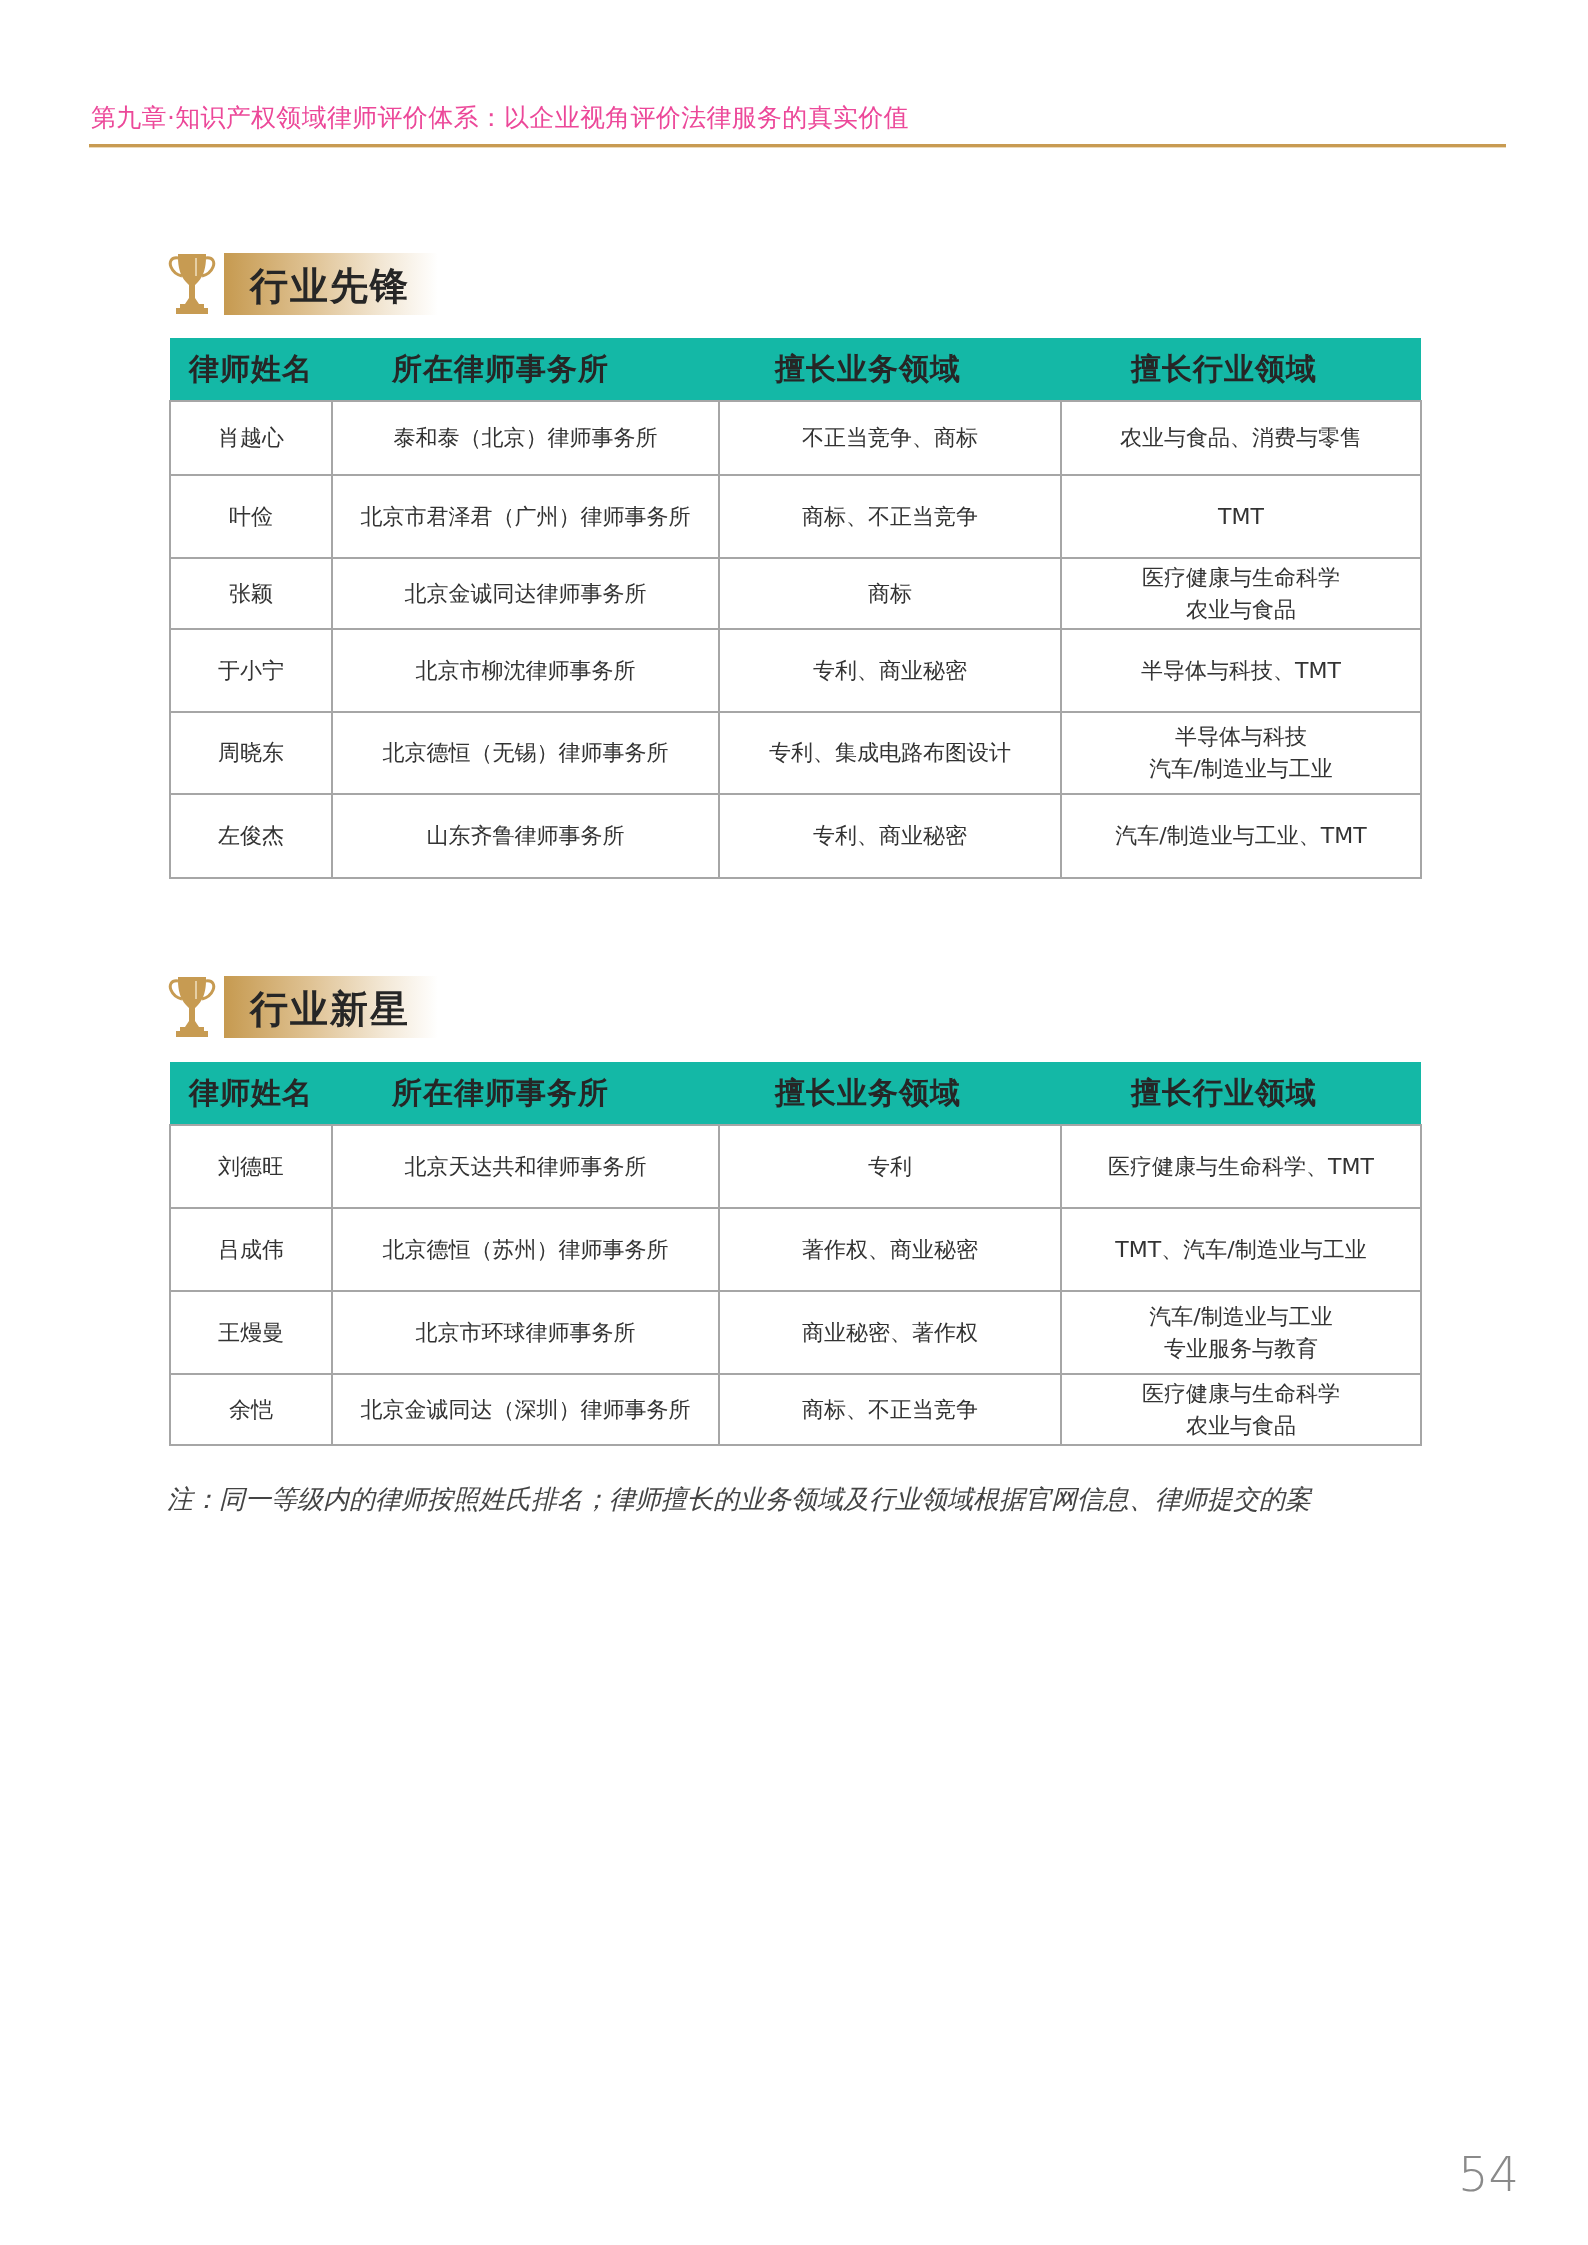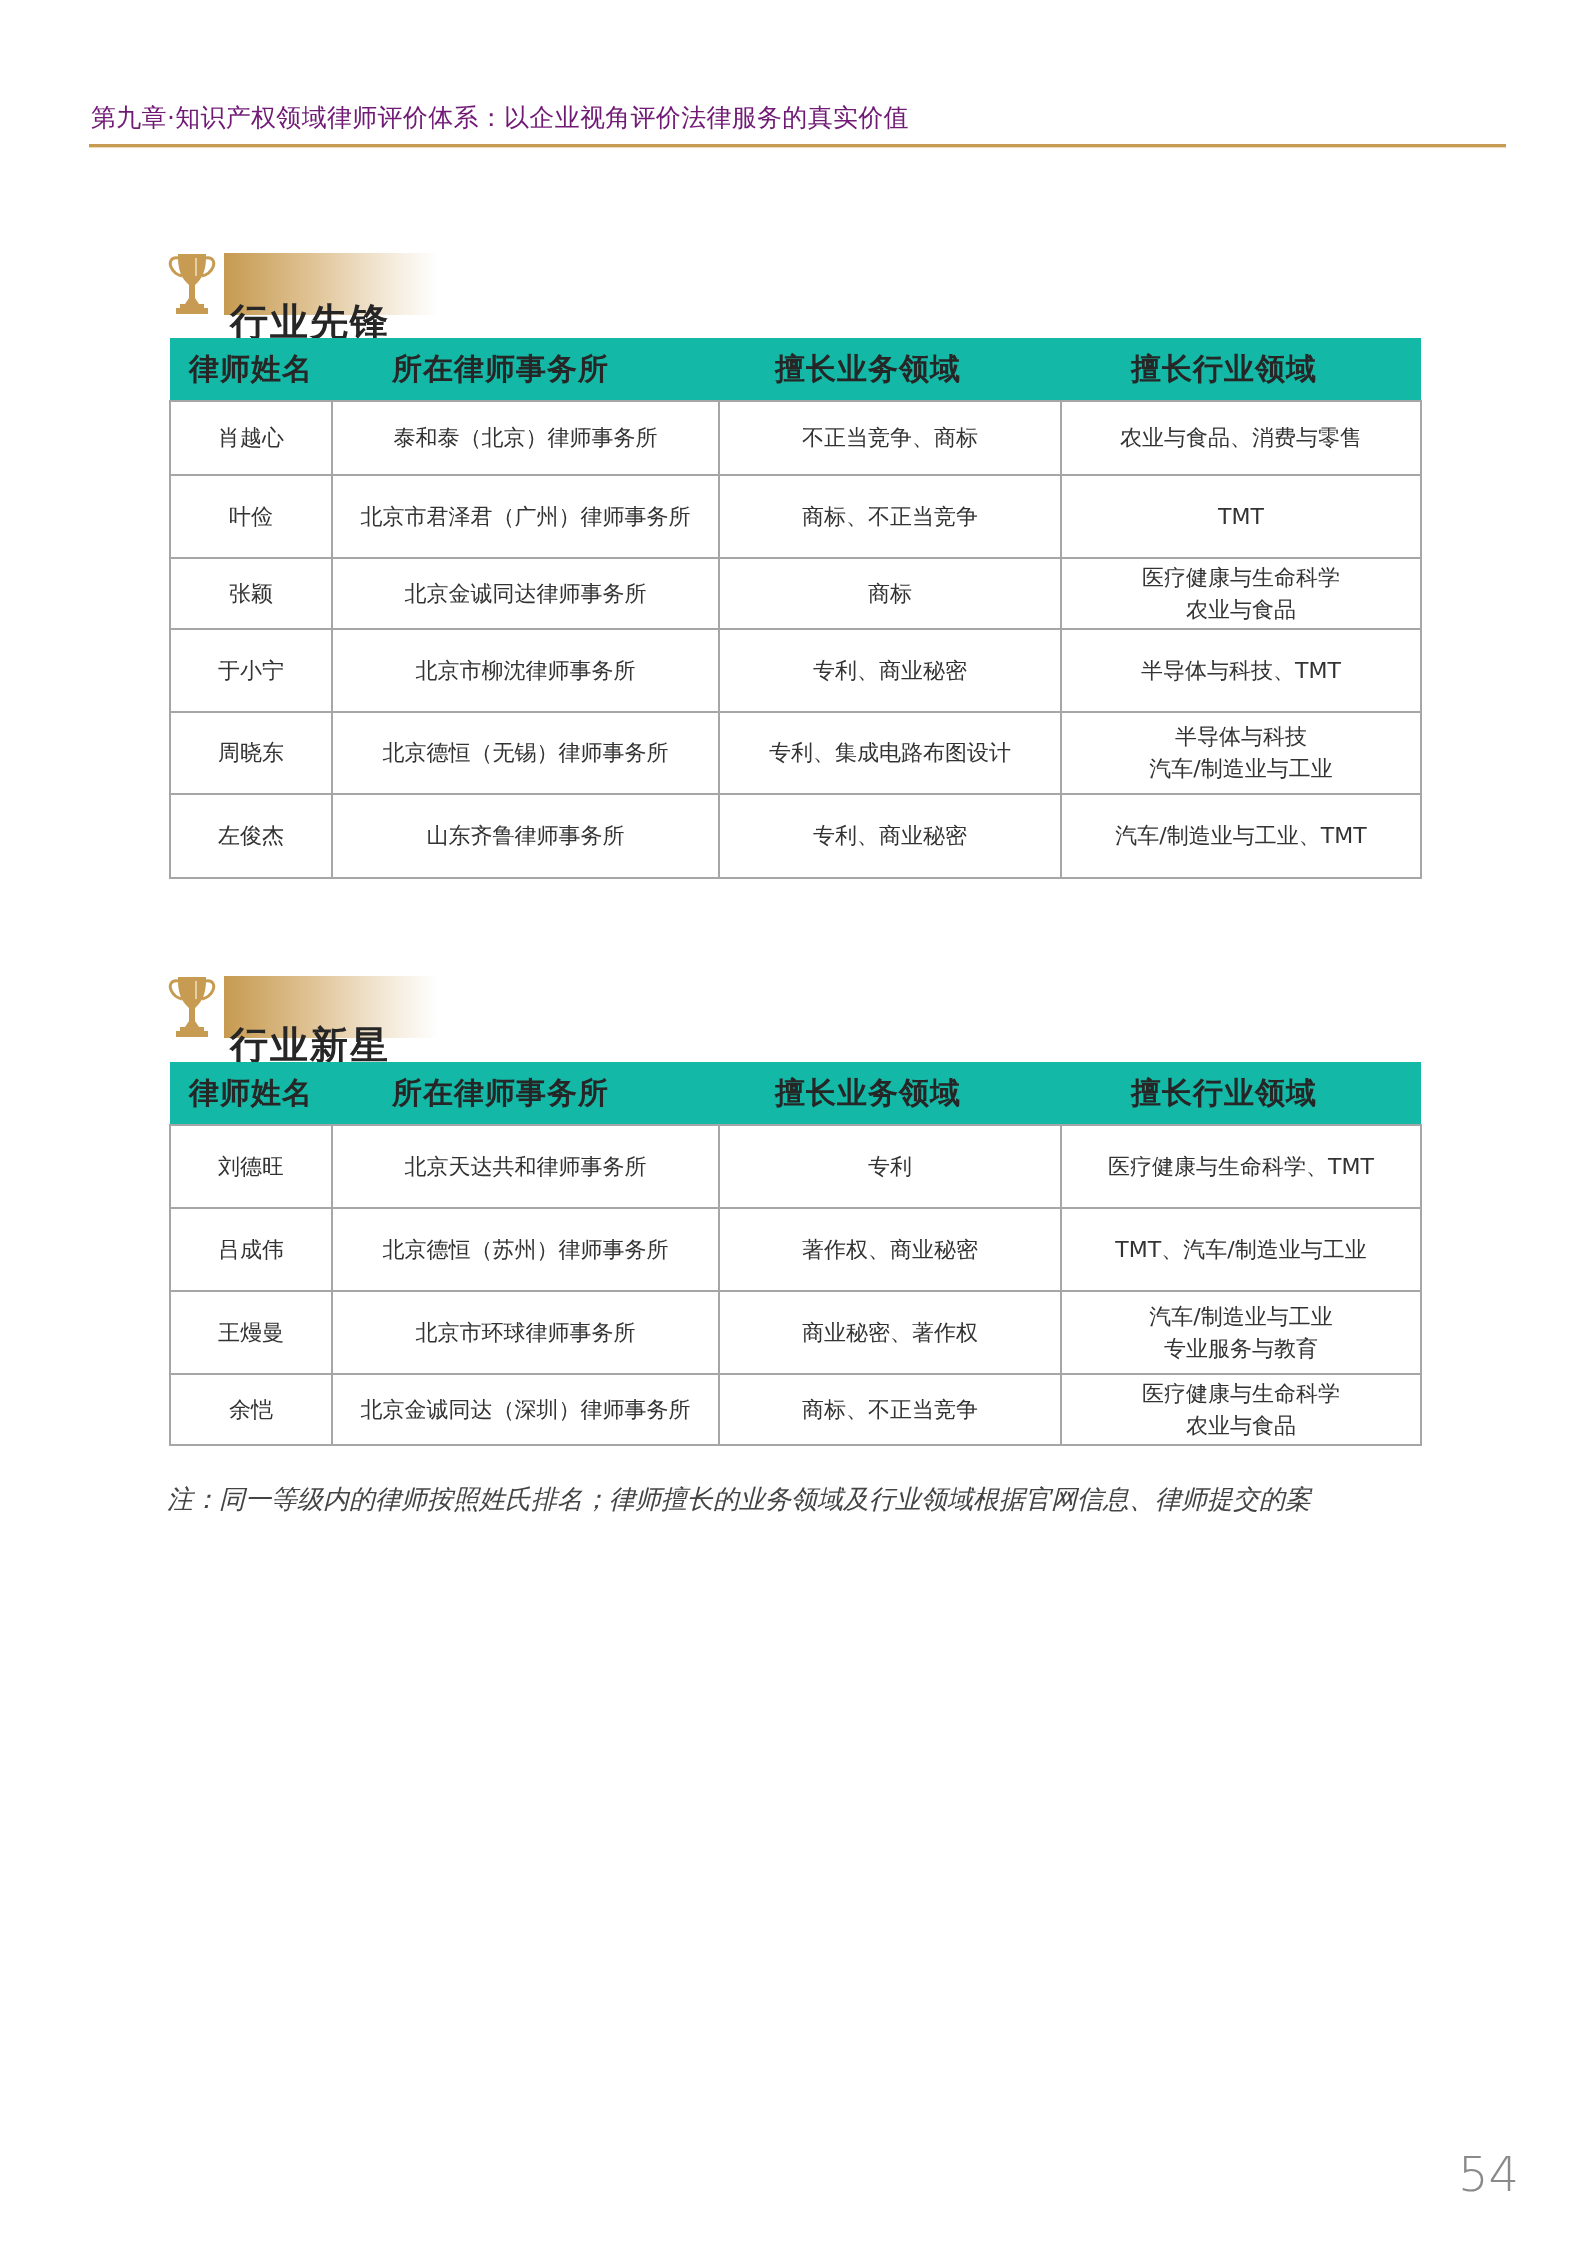--- a/index.html
+++ b/index.html
@@ -2,37 +2,37 @@
 <html><head>
 <meta charset="utf-8">
 <style>
   html, body { margin: 0; padding: 0; background: #ffffff; }
   body {
     width: 1588px; height: 2245px; position: relative; overflow: hidden;
     font-family: "DejaVu Sans", "Liberation Sans", sans-serif; color: #333333;
   }
   .running-header {
     position: absolute; left: 91px; top: 101px;
-    font-size: 25px; color: #701a75; letter-spacing: 0.3px; white-space: nowrap;
+    font-size: 25px; color: #ec4899; letter-spacing: 0.3px; white-space: nowrap;
   }
   .header-rule {
     position: absolute; left: 89px; top: 144px; width: 1417px; height: 3px;
     background: #c89b52; box-shadow: 0 1px 0 #ecd9b8;
   }
   .section-title {
     position: absolute; left: 168px; height: 64px;
   }
   .trophy { position: absolute; left: 0; top: 0; width: 48px; height: 64px; }
   .title-bar {
     position: absolute; left: 56px; top: 1px; width: 214px; height: 62px;
     background: linear-gradient(90deg, #c69a50 0%, #dfc293 40%, #f3e8d6 75%, #ffffff 100%);
   }
   .title-text {
-    position: absolute; left: 6px; top: 8px;
-    font-size: 38px; font-weight: bold; color: #262626; letter-spacing: 2px; white-space: nowrap; margin-top: 36px;
+    position: absolute; left: 26px; top: 8px;
+    font-size: 38px; font-weight: bold; color: #262626; letter-spacing: 2px; white-space: nowrap;
   }
   table.lawyers {
     position: absolute; left: 169px; width: 1251px;
     border-collapse: collapse; table-layout: fixed;
   }
   table.lawyers th {
     background: #14b8a6; color: #262626; font-size: 30px; font-weight: bold;
     height: 62px; padding: 0; white-space: nowrap; letter-spacing: 1px;
   }
   table.lawyers td {

